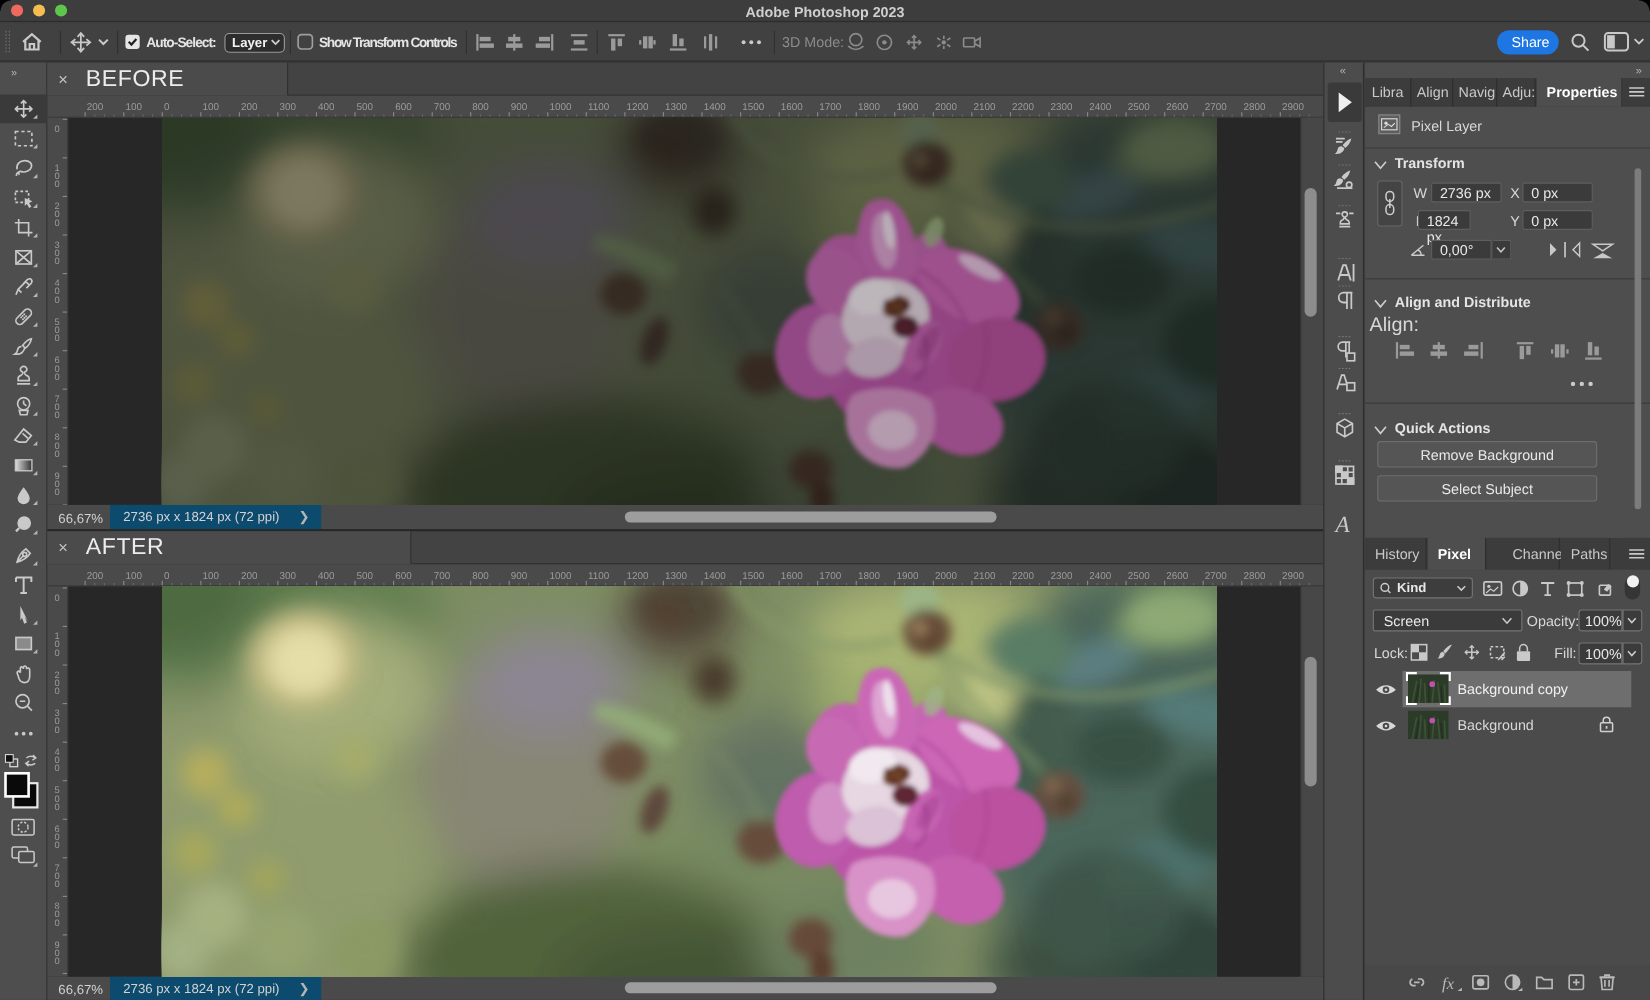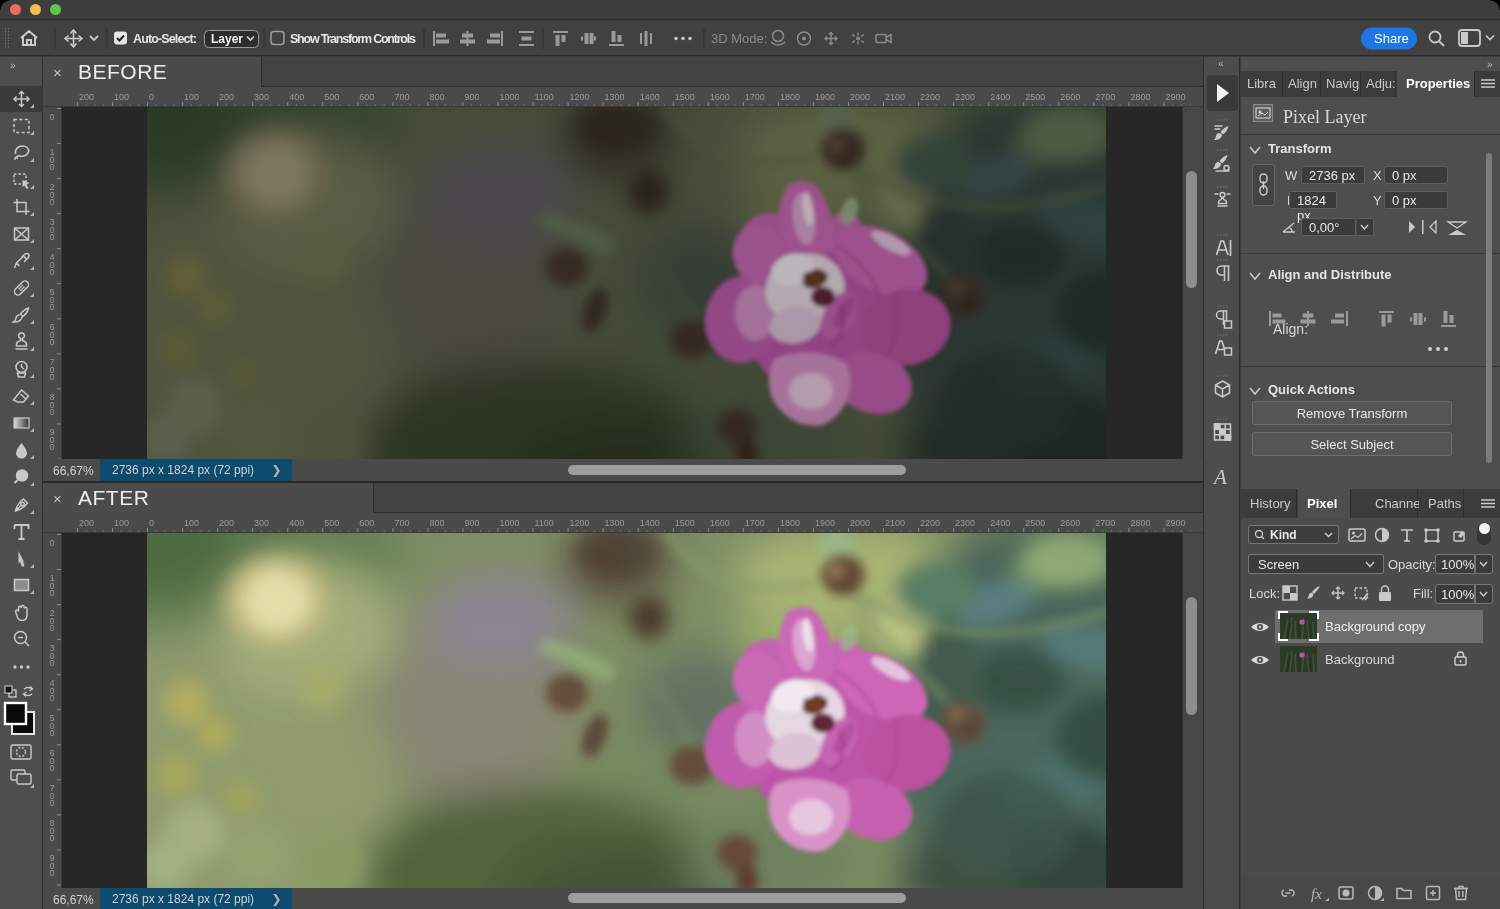--- a/index.html
+++ b/index.html
@@ -156,20 +156,21 @@
   </g>
 </g>
 </defs>
 </svg>
 <div style="position:absolute;left:0;top:0;width:10px;height:10px;background:radial-gradient(circle at 10px 10px, transparent 9px, #000 10px);z-index:99;"></div>
 <div style="position:absolute;right:0;top:0;width:10px;height:10px;background:radial-gradient(circle at 0 10px, transparent 9px, #000 10px);z-index:99;"></div>
 <div id="titlebar">
   <div class="light" style="left:10px;background:#ee6a5f;"></div>
   <div class="light" style="left:30px;background:#f5bd4f;"></div>
   <div class="light" style="left:50px;background:#5fc64c;"></div>
+  <div class="t">Adobe Photoshop 2023</div>
 </div>
 <div id="optbar">
 <svg width="1500" height="35" style="position:absolute;left:0;top:0">
   <g fill="none" stroke="#c9c9c9" stroke-width="1.6">
 
     <g stroke="#6f6f6f" stroke-width="1" stroke-dasharray="1.5,1.5">
       <line x1="5.5" y1="7" x2="5.5" y2="28"></line>
           <line x1="8.5" y1="7" x2="8.5" y2="28"></line>
     </g>
 
@@ -959,21 +960,21 @@
             <line x1="0" y1="4.5" x2="14" y2="4.5"></line>
             <line x1="0" y1="8" x2="14" y2="8"></line>
           </g>
         </svg></div>
 </div>
     <div class="abs" style="left:12px;top:47px;width:20px;height:18px;background:#5e5e5e;border:1px solid #8a8a8a;"><svg width="18" height="16">
         <rect x="2" y="3" width="14" height="10" fill="none" stroke="#ddd" stroke-width="1"></rect>
         <circle cx="6" cy="7" r="1.5" fill="#ddd"></circle>
         <path d="M4,11 L8,8 L11,10 L14,7" stroke="#ddd" fill="none" stroke-width="1"></path>
       </svg></div>
-    <div class="abs" style="left:42px;top:50px;font-size:18px;font-family:Liberation Serif, serif;">Pixel Layer</div>
+    <div class="abs" style="left:42px;top:50px;font-size:13px;">Pixel Layer</div>
     <div class="sline" style="top:77px;"></div>
     <svg class="abs" style="left:8px;top:88px" width="12" height="10">
       <path d="M1,2 L6,8 L11,2" fill="none" stroke="#ccc" stroke-width="1.5"></path>
     </svg>
     <div class="hdr" style="left:27px;top:84px;">Transform</div>
     <div class="abs" style="left:11px;top:107px;width:23px;height:42px;background:#444;border:1px solid #666;border-radius:3px;"><svg width="21" height="40">
         <g fill="none" stroke="#ccc" stroke-width="1.4">
           <rect x="7" y="9" width="7" height="9" rx="3.5"></rect>
           <rect x="7" y="21" width="7" height="9" rx="3.5"></rect>
           <line x1="10.5" y1="16" x2="10.5" y2="24"></line>
@@ -1005,21 +1006,21 @@
       <g fill="#c9c9c9">
         <path d="M3,3 L21,3 L12,9 Z" fill="none" stroke="#c9c9c9" stroke-width="1.3"></path>
         <path d="M12,11 L21,16 L3,16 Z"></path>
       </g>
     </svg>
     <div class="sline" style="top:196px;"></div>
     <svg class="abs" style="left:8px;top:214px" width="12" height="10">
       <path d="M1,2 L6,8 L11,2" fill="none" stroke="#ccc" stroke-width="1.5"></path>
     </svg>
     <div class="hdr" style="left:27px;top:210px;">Align and Distribute</div>
-    <div class="abs" style="left:32px;top:228px;font-size:14px;margin-top:36px;">Align:</div>
+    <div class="abs" style="left:4px;top:228px;font-size:18px;">Align:</div>
     <svg class="abs" style="left:11px;top:254px" width="230" height="17">
       <g transform="translate(17,0)" fill="#9a9a9a">
         <rect x="0" y="0" width="2" height="15"></rect>
         <rect x="3.5" y="2.5" width="9" height="4"></rect>
         <rect x="3.5" y="8.5" width="13" height="4"></rect>
       </g>
       <g transform="translate(48,0)" fill="#9a9a9a">
         <rect x="7" y="0" width="2" height="15"></rect>
         <rect x="2.5" y="2.5" width="11" height="4"></rect>
         <rect x="0.5" y="8.5" width="15" height="4"></rect>
@@ -1049,21 +1050,21 @@
     <svg class="abs" style="left:185px;top:288px" width="30" height="8">
       <circle cx="4" cy="4" r="2" fill="#ccc"></circle>
       <circle cx="12" cy="4" r="2" fill="#ccc"></circle>
       <circle cx="20" cy="4" r="2" fill="#ccc"></circle>
     </svg>
     <div class="sline" style="top:309px;"></div>
     <svg class="abs" style="left:8px;top:329px" width="12" height="10">
       <path d="M1,2 L6,8 L11,2" fill="none" stroke="#ccc" stroke-width="1.5"></path>
     </svg>
     <div class="hdr" style="left:27px;top:325px;">Quick Actions</div>
-    <div class="btn" style="top:344px;">Remove Transform</div>
+    <div class="btn" style="top:344px;">Remove Background</div>
     <div class="btn" style="top:375px;">Select Subject</div>
     <div class="abs" style="left:245px;top:96px;width:6px;height:310px;background:#7c7c7c;border-radius:3px;"></div>
     <div class="ptabs" style="top:432px;height:29px;background:#3c3c3c;">
  <div class="ptab" style="left:0;width:56px;padding:7px 0 0 9px;height:29px;">History</div>
  <div class="ptab on" style="left:57px;width:53px;padding:7px 0 0 9px;height:29px;">Pixel</div>
  <div class="ptab" style="left:111px;width:66px;padding:7px 0 0 23px;height:29px;">Channels</div>
  <div class="ptab" style="left:178px;width:45px;padding:7px 0 0 9px;height:29px;">Paths</div>
  <div class="ptab" style="left:235px;width:24px;border-right:none;height:29px;"><svg width="14" height="10" style="margin:10px 0 0 5px">
           <g stroke="#c9c9c9" stroke-width="1.5">
             <line x1="0" y1="1" x2="14" y2="1"></line>

